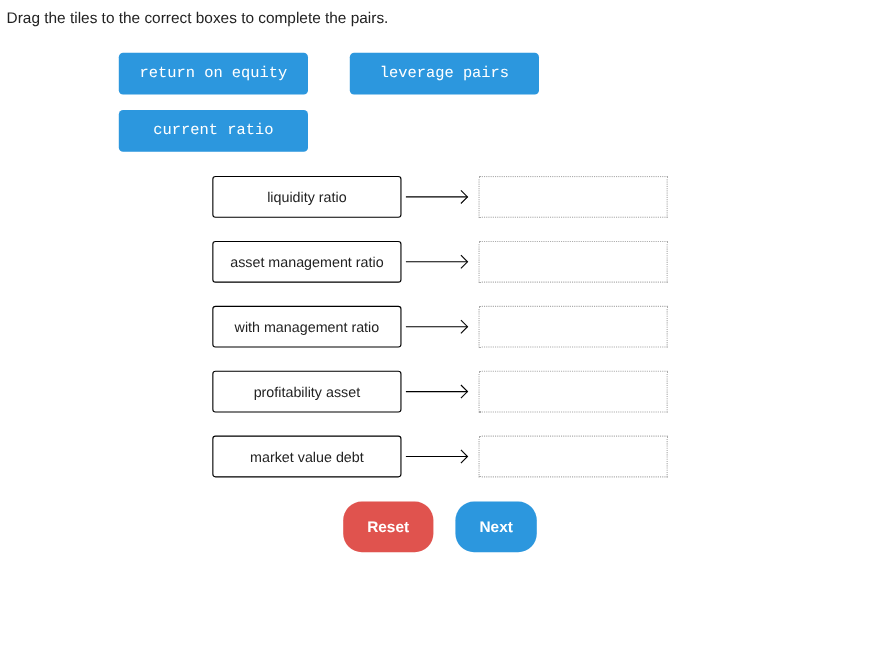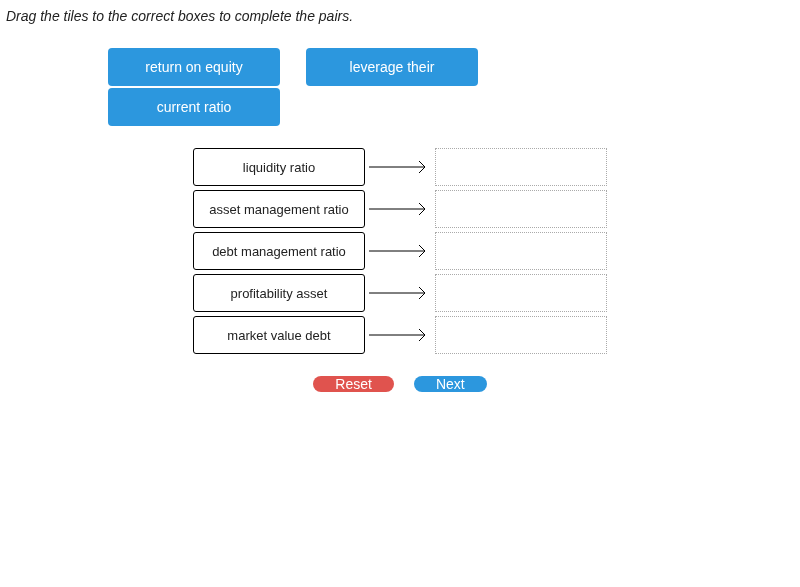--- a/index.html
+++ b/index.html
@@ -7,56 +7,56 @@
     font-family: Arial, Helvetica, sans-serif;
     background: #fff;
     width: 800px;
     height: 587px;
     overflow: hidden;
     font-size: 14px;
     color: #222;
   }
   .instructions {
     padding: 8px 22px 0 6px;
-    font-style: italic;
   }
   .instructions p {
     margin-bottom: 14px;
     font-size: 14px;
   }
   .tiles-area {
     padding: 10px 0 0 0;
   }
   .tiles-row {
     display: flex;
     justify-content: flex-start;
-    gap: 26px;
-    margin-bottom: 2px;
+    gap: 38px;
+    margin-bottom: 14px;
     padding-left: 108px;
+    font-family: Liberation Mono, monospace;
   }
   .tile {
     background: #2c97de;
     color: #fff;
     width: 172px;
     height: 38px;
     border-radius: 4px;
     display: flex;
     align-items: center;
     justify-content: center;
     font-size: 14px;
     cursor: grab;
     user-select: none;
     text-align: center;
     padding: 0 4px;
   }
   .pairs-area {
     margin-top: 22px;
     display: flex;
     flex-direction: column;
-    gap: 4px;
+    gap: 21px;
     align-items: center;
   }
   .pair-row {
     display: flex;
     align-items: center;
     justify-content: center;
   }
   .category-box {
     width: 172px;
     height: 38px;
@@ -83,45 +83,46 @@
     border: 1px dotted #aaa;
     background: #fff;
   }
   .buttons-row {
     margin-top: 22px;
     display: flex;
     justify-content: center;
     gap: 20px;
   }
   .btn {
-    height: 16px;
+    height: 46px;
     border: none;
     border-radius: 17px;
     color: #fff;
     font-size: 14px;
     padding: 0 22px;
     cursor: pointer;
     display: flex;
     align-items: center;
     justify-content: center;
+    font-weight: bold;
   }
   .btn-reset { background: #e0534e; }
   .btn-next  { background: #2c97de; }
 </style>
 </head>
 <body>
 
 <div class="instructions">
   <p>Drag the tiles to the correct boxes to complete the pairs.</p>
 </div>
 
 <div class="tiles-area">
   <div class="tiles-row">
     <div class="tile">return on equity</div>
-    <div class="tile">leverage their</div>
+    <div class="tile">leverage pairs</div>
   </div>
   <div class="tiles-row">
     <div class="tile">current ratio</div>
   </div>
 </div>
 
 <div class="pairs-area">
 
   <div class="pair-row">
     <div class="category-box">liquidity ratio</div>
@@ -139,21 +140,21 @@
     <div class="arrow">
       <svg width="70" height="16" viewBox="0 0 70 16">
         <line x1="4" y1="8" x2="60" y2="8" stroke="#000" stroke-width="1"></line>
         <polyline points="54,2 60,8 54,14" fill="none" stroke="#000" stroke-width="1"></polyline>
       </svg>
     </div>
     <div class="drop-box"></div>
   </div>
 
   <div class="pair-row">
-    <div class="category-box">debt management ratio</div>
+    <div class="category-box">with management ratio</div>
     <div class="arrow">
       <svg width="70" height="16" viewBox="0 0 70 16">
         <line x1="4" y1="8" x2="60" y2="8" stroke="#000" stroke-width="1"></line>
         <polyline points="54,2 60,8 54,14" fill="none" stroke="#000" stroke-width="1"></polyline>
       </svg>
     </div>
     <div class="drop-box"></div>
   </div>
 
   <div class="pair-row">

